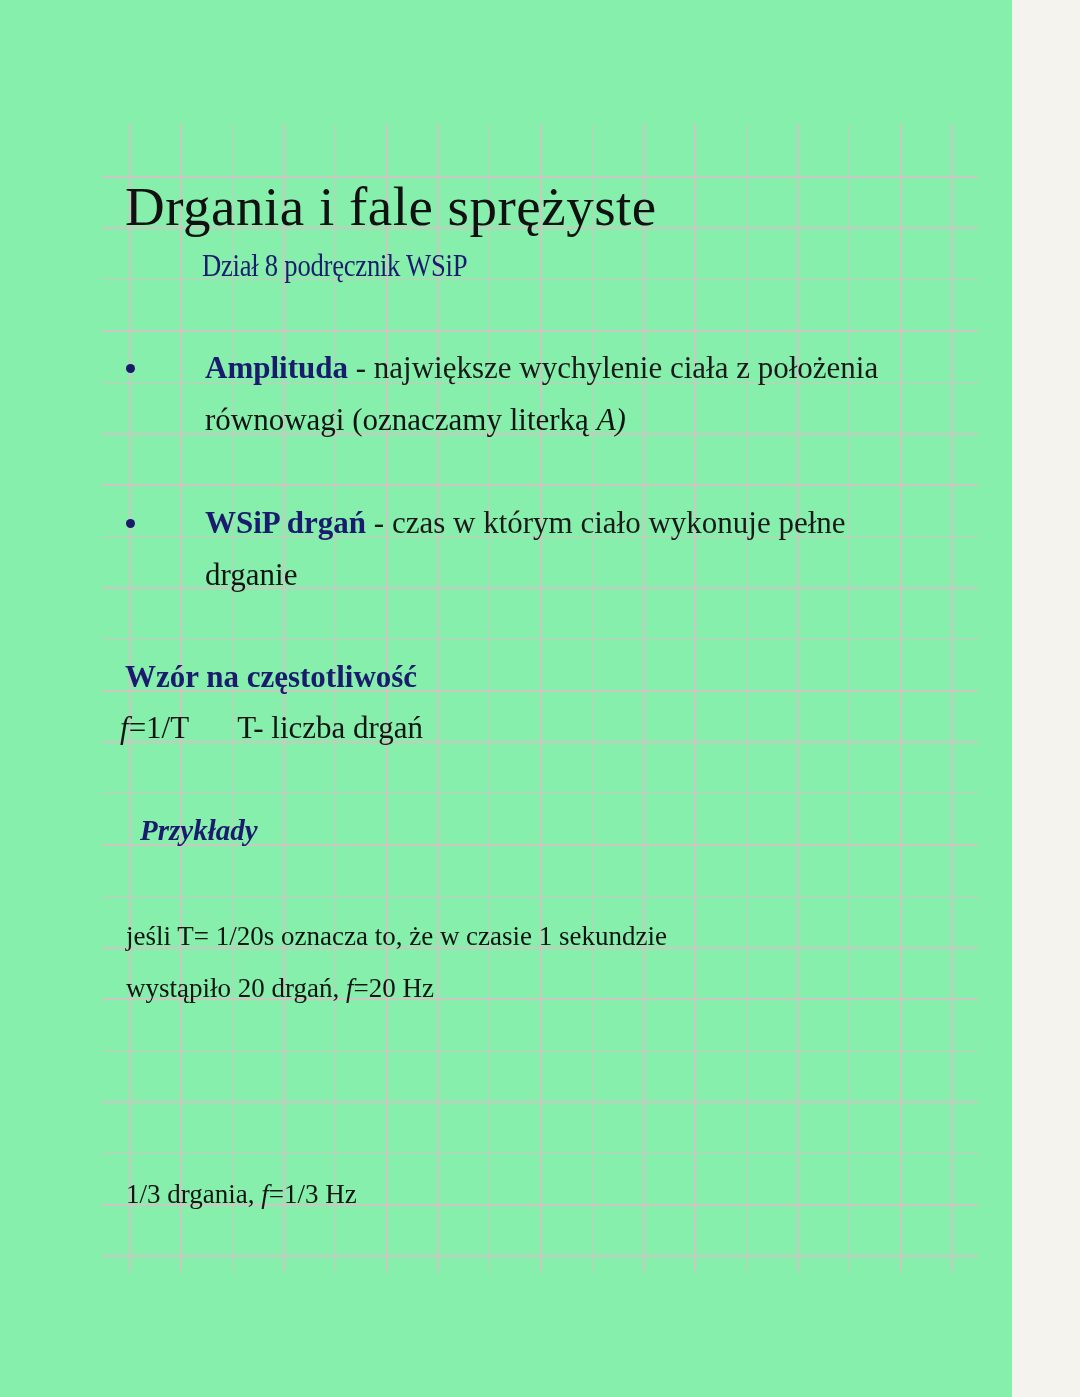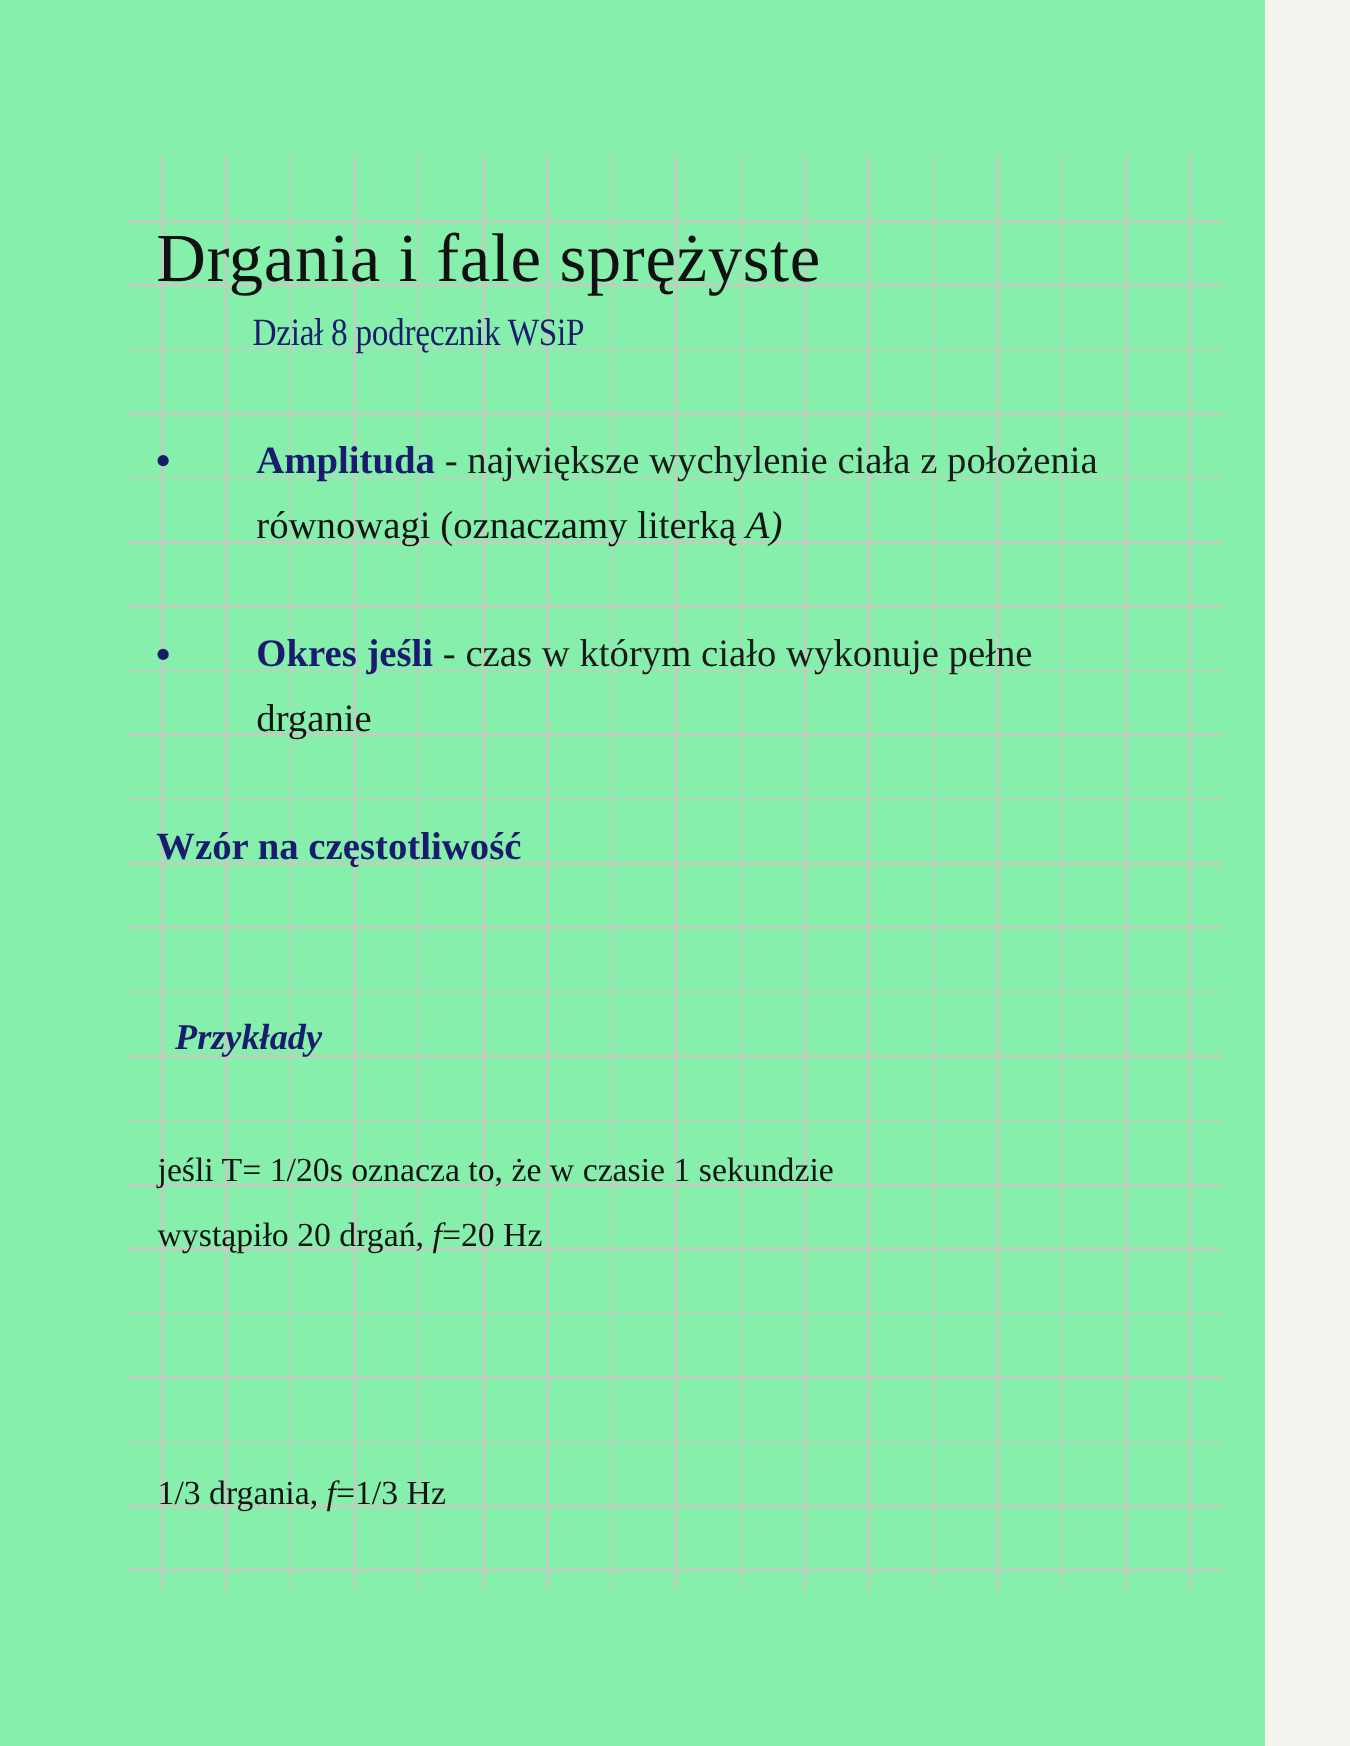--- a/index.html
+++ b/index.html
@@ -91,28 +91,31 @@
       <span class="term">Amplituda</span><span class="dark"> - największe wychylenie ciała z położenia</span>
     </div>
     <div class="bullet-text" style="top:52px;">
       <span>równowagi (oznaczamy literką </span><span class="ital">A</span><span class="ital">)</span>
     </div>
   </div>
 
   <div class="bullet-row" style="top:497px;">
     <span class="bullet-dot"></span>
     <div class="bullet-text">
-      <span class="term">Okres jeśli</span><span class="dark"> - czas w którym ciało wykonuje pełne</span>
+      <span class="term">WSiP drgań</span><span class="dark"> - czas w którym ciało wykonuje pełne</span>
     </div>
     <div class="bullet-text" style="top:52px;">
       <span>drganie</span>
     </div>
   </div>
 
   <div class="text heading">Wzór na częstotliwość</div>
+  <div class="text formula">
+    <span class="ital">f</span><span>=1/T</span><span class="gap"></span><span>T- liczba drgań</span>
+  </div>
 
   <div class="text examples-heading">Przykłady</div>
 
   <div class="text para" style="top:910px;"> jeśli T= 1/20s oznacza to, że w czasie 1 sekundzie</div>
   <div class="text para" style="top:962px;">
     <span>wystąpiło 20 drgań, </span><span class="ital">f</span><span>=20 Hz</span>
   </div>
 
   <div class="text para" style="top:1168px;text-align:right;">
     <span>1/3 drgania, </span><span class="ital">f</span><span>=1/3 Hz</span>

